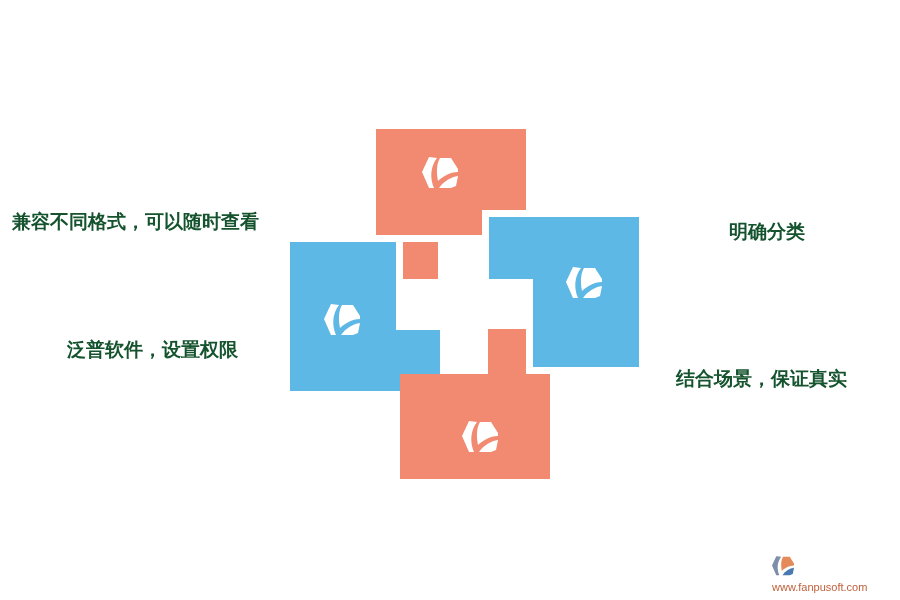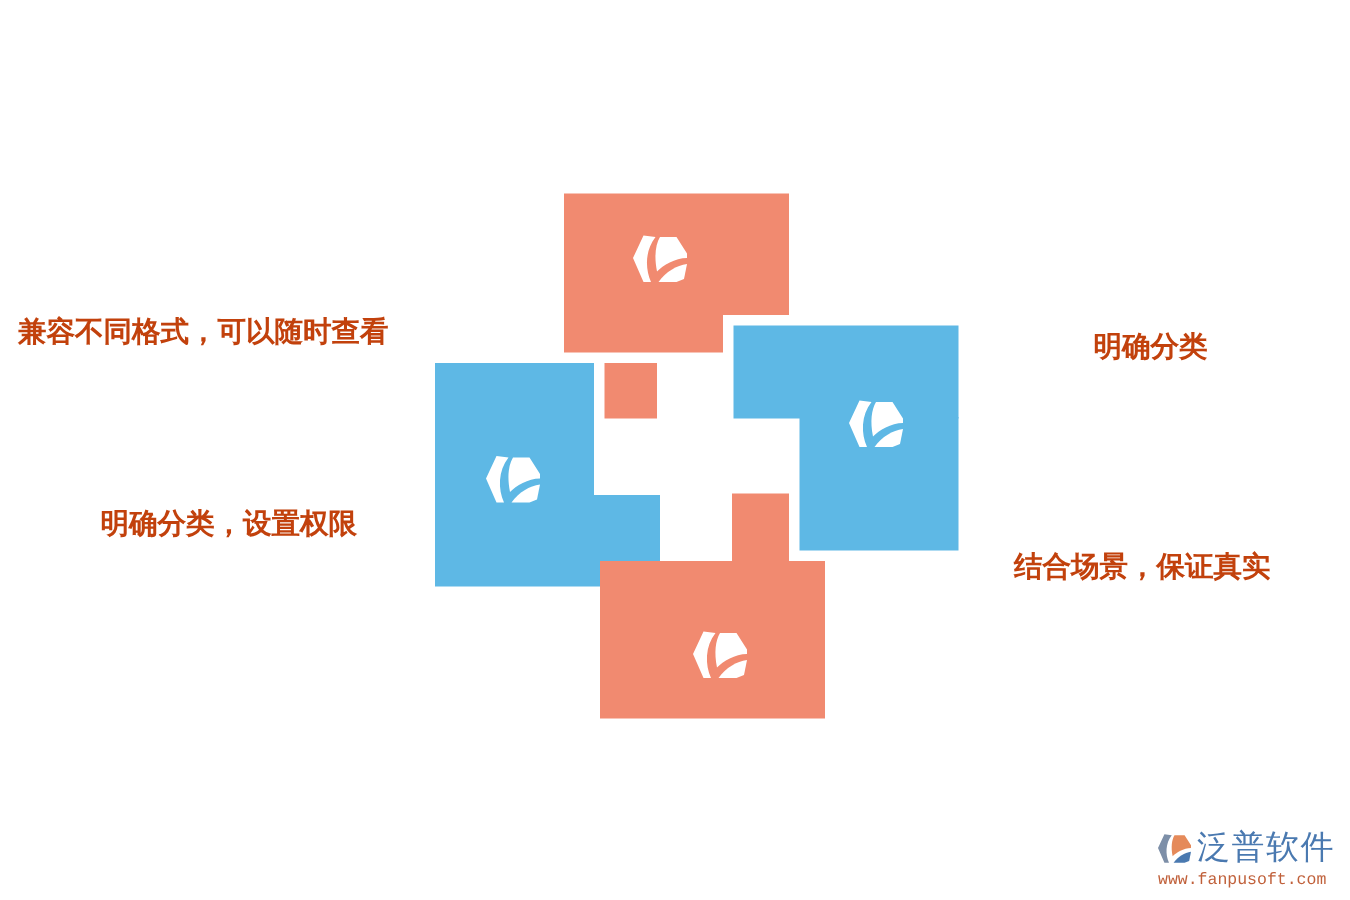--- a/index.html
+++ b/index.html
@@ -2,24 +2,24 @@
 <html><head>
 <meta charset="utf-8">
 <style>
   html, body { margin:0; padding:0; }
   body { width:900px; height:600px; background:#ffffff; position:relative; overflow:hidden;
          font-family:"DejaVu Sans","Liberation Sans",sans-serif; }
   .blk { position:absolute; }
   .orange { background:#F18A70; }
   .blue { background:#5EB8E5; }
   .icon { position:absolute; width:40px; height:36px; }
-  .label { position:absolute; font-size:19px; font-weight:bold; color:#c2410c; white-space:nowrap; line-height:24px; }
+  .label { position:absolute; font-size:19px; font-weight:bold; color:#14532d; white-space:nowrap; line-height:24px; }
   .brand { position:absolute; left:770px; top:553px; width:125px; height:45px; }
   .brand-name { position:absolute; left:28px; top:0; font-size:22px; color:#4a79b0; letter-spacing:1px; line-height:26px; }
-  .brand-url { position:absolute; left:2px; top:27px; font-size:11px; color:#c0603a; font-family:Liberation Mono, monospace; line-height:14px; }
+  .brand-url { position:absolute; left:2px; top:27px; font-size:11px; color:#c0603a; font-family:Liberation Sans, sans-serif; line-height:14px; }
   .brand-logo { position:absolute; left:0; top:2px; width:26px; height:22px; }
 </style>
 </head>
 <body>
 
 <div>
   <div class="blk orange" style="left:376px;top:129px;width:150px;height:81px;"></div>
   <div class="blk orange" style="left:376px;top:209px;width:106px;height:26px;"></div>
   <svg class="icon" style="left:420px;top:155px;" viewBox="0 0 40 36">
     <path d="M9 2 L2 17 L9 33 L14 33 C10 24 10 12 17 3 Z" fill="#fff"></path>
@@ -54,25 +54,24 @@
   <div class="blk orange" style="left:488px;top:329px;width:38px;height:46px;"></div>
   <div class="blk orange" style="left:400px;top:374px;width:150px;height:105px;"></div>
   <svg class="icon" style="left:460px;top:419px;" viewBox="0 0 40 36">
     <path d="M9 2 L2 17 L9 33 L14 33 C10 24 10 12 17 3 Z" fill="#fff"></path>
     <path d="M20 3 L31 3 L38 14 L38 17 C30 17 22 22 18 26 C16 16 17 8 20 3 Z" fill="#fff"></path>
     <path d="M38 21 L36 31 L31 33 L19 33 C24 26 31 22 38 21 Z" fill="#fff"></path>
   </svg>
 </div>
 
 <div class="label" style="left:12px;top:209px;">兼容不同格式，可以随时查看</div>
-<div class="label" style="left:67px;top:337px;">明确分类，设置权限</div>
+<div class="label" style="left:67px;top:337px;">泛普软件，设置权限</div>
 <div class="label" style="left:729px;top:219px;">明确分类</div>
 <div class="label" style="left:676px;top:339px;margin-top:27px;">结合场景，保证真实</div>
 
 <div class="brand">
   <svg class="brand-logo" viewBox="0 0 40 36">
     <path d="M9 2 L2 17 L9 33 L14 33 C10 24 10 12 17 3 Z" fill="#7d8fa8"></path>
     <path d="M20 3 L31 3 L38 14 L38 17 C30 17 22 22 18 26 C16 16 17 8 20 3 Z" fill="#e58a5a"></path>
     <path d="M38 21 L36 31 L31 33 L19 33 C24 26 31 22 38 21 Z" fill="#4a79b0"></path>
   </svg>
-  <div class="brand-name">泛普软件</div>
   <div class="brand-url">www.fanpusoft.com</div>
 </div>
 
 </body></html>

